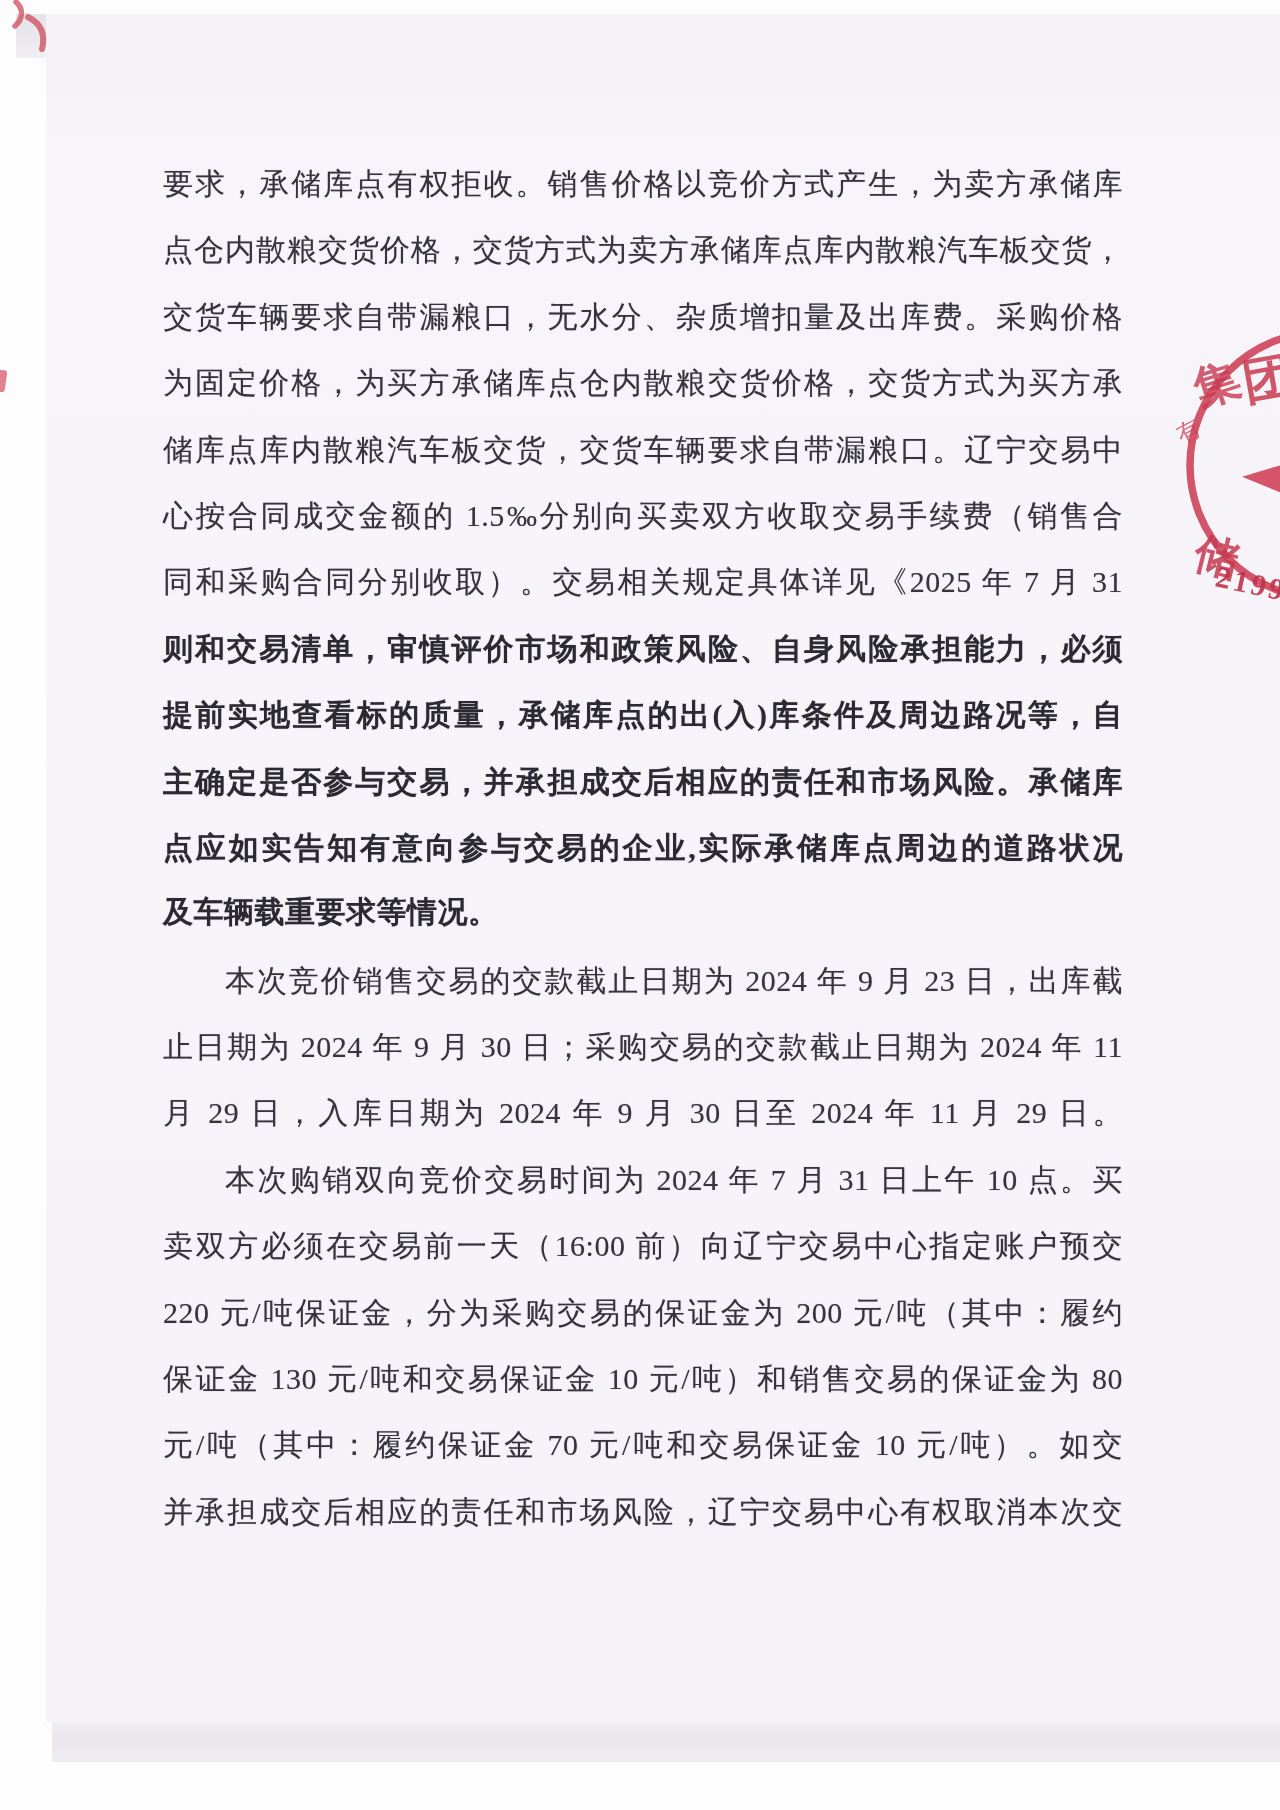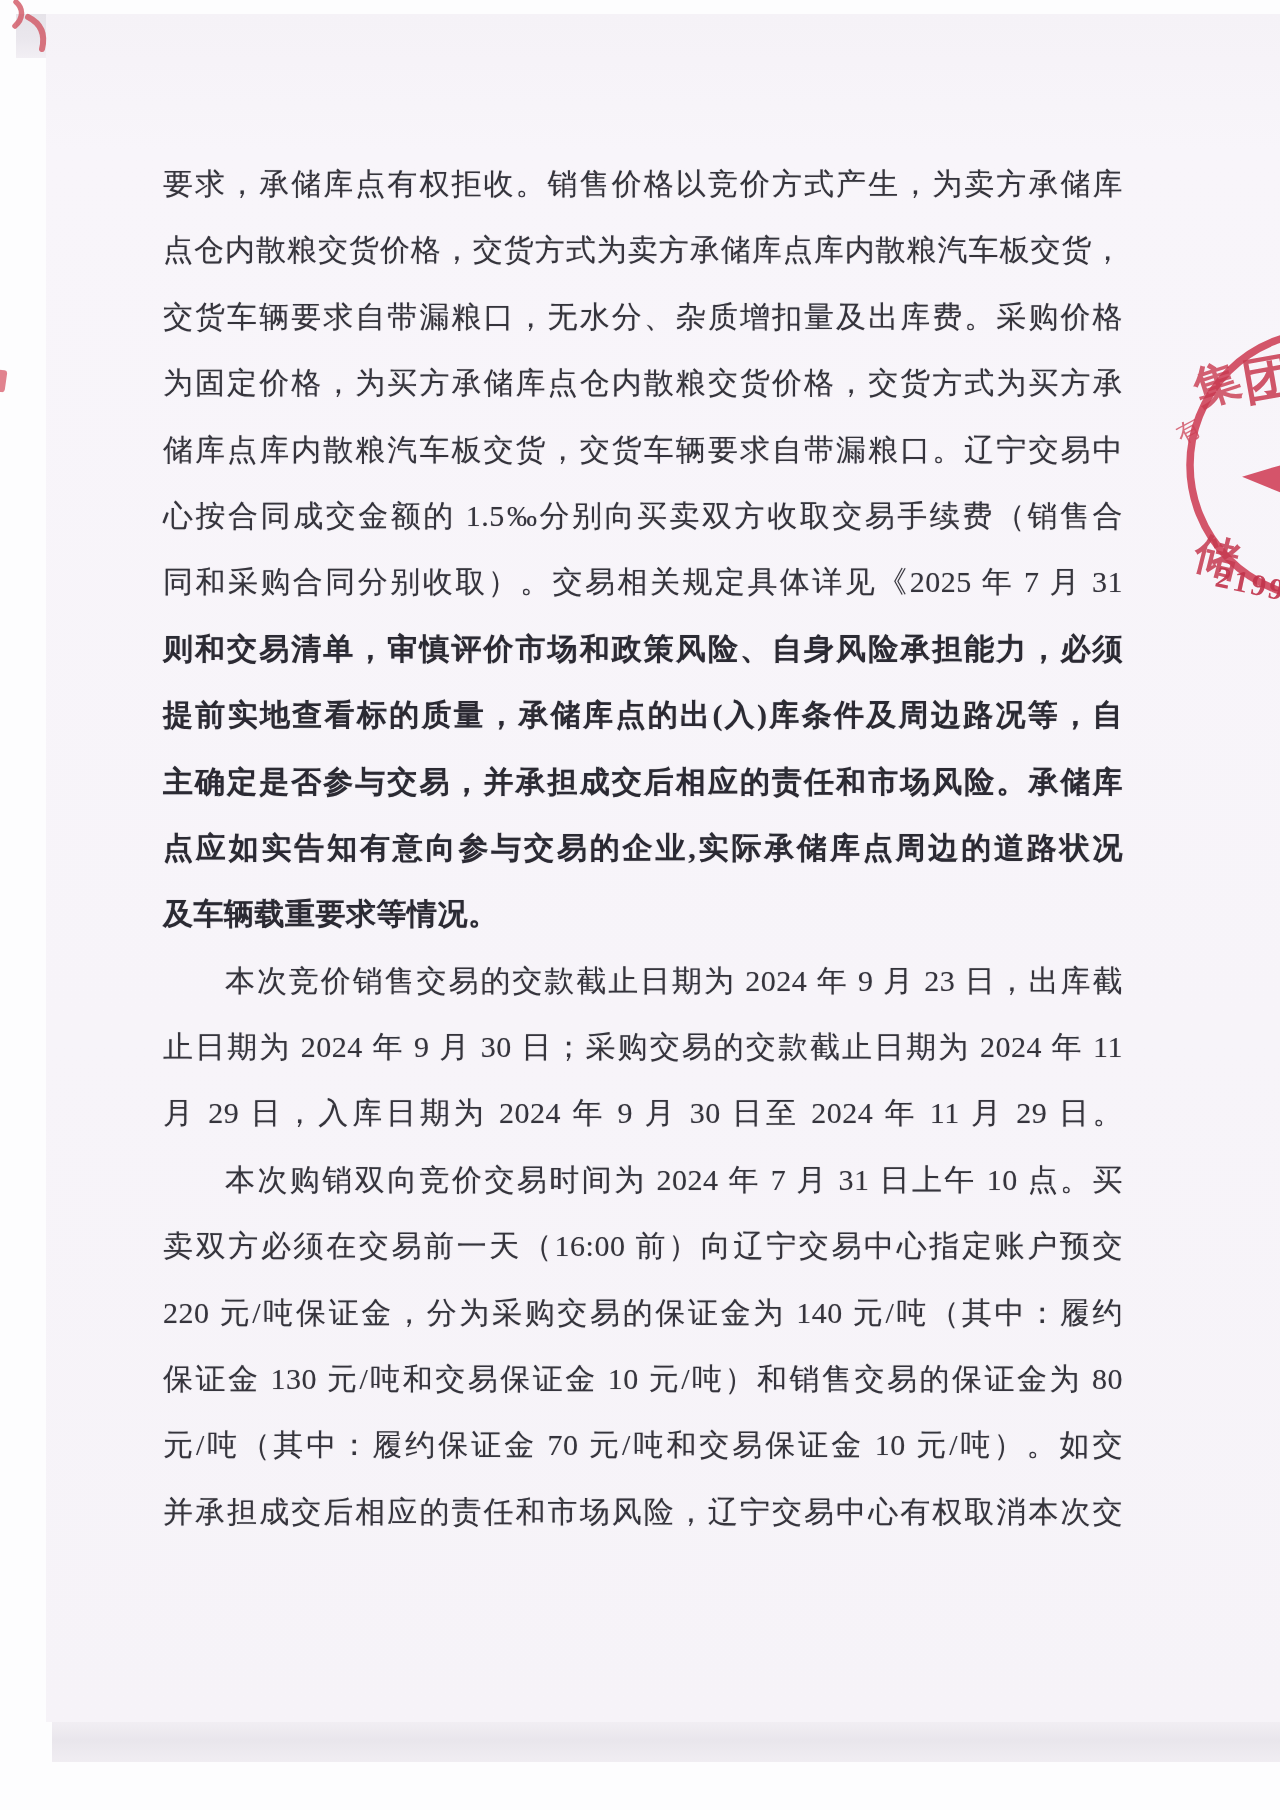--- a/index.html
+++ b/index.html
@@ -30,21 +30,21 @@
     position:absolute;left:163px;top:151px;width:960px;
     font-size:30px;color:#35343c;
     text-shadow:0 0 1px rgba(53,52,60,0.35);
     letter-spacing:0.5px;
   }
   .ln{
     height:66.4px;line-height:66.4px;
     text-align:justify;text-align-last:justify;
     white-space:normal;overflow:visible;
   }
-  .ln.short{text-align-last:left;}
+  .ln.short{text-align-last:left;font-family:Liberation Mono, monospace;}
   .ln.ind{text-indent:62px;}
   .b{font-weight:bold;color:#2b2a33;}
   
   .stamp{position:absolute;left:1158px;top:318px;width:122px;height:292px;overflow:hidden;}
   .stamp svg{display:block;}
   
   .scribble{position:absolute;left:4px;top:0px;width:60px;height:60px;}
   
   .edge-mark{
     position:absolute;left:-3px;top:370px;width:9px;height:22px;
@@ -79,21 +79,21 @@
     <div class="ln b">则和交易清单，审慎评价市场和政策风险、自身风险承担能力，必须</div>
     <div class="ln b">提前实地查看标的质量，承储库点的出(入)库条件及周边路况等，自</div>
     <div class="ln b">主确定是否参与交易，并承担成交后相应的责任和市场风险。承储库</div>
     <div class="ln b">点应如实告知有意向参与交易的企业,实际承储库点周边的道路状况</div>
     <div class="ln b short">及车辆载重要求等情况。</div>
     <div class="ln ind">本次竞价销售交易的交款截止日期为 2024 年 9 月 23 日，出库截</div>
     <div class="ln">止日期为 2024 年 9 月 30 日；采购交易的交款截止日期为 2024 年 11</div>
     <div class="ln">月 29 日，入库日期为 2024 年 9 月 30 日至 2024 年 11 月 29 日。</div>
     <div class="ln ind">本次购销双向竞价交易时间为 2024 年 7 月 31 日上午 10 点。买</div>
     <div class="ln">卖双方必须在交易前一天（16:00 前）向辽宁交易中心指定账户预交</div>
-    <div class="ln">220 元/吨保证金，分为采购交易的保证金为 140 元/吨（其中：履约</div>
+    <div class="ln">220 元/吨保证金，分为采购交易的保证金为 200 元/吨（其中：履约</div>
     <div class="ln">保证金 130 元/吨和交易保证金 10 元/吨）和销售交易的保证金为 80</div>
     <div class="ln">元/吨（其中：履约保证金 70 元/吨和交易保证金 10 元/吨）。如交</div>
     <div class="ln">并承担成交后相应的责任和市场风险，辽宁交易中心有权取消本次交</div>
   </div>
 
   <div class="stamp">
     <svg width="122" height="292" viewBox="0 0 122 292">
       <g font-family="Liberation Serif, DejaVu Serif, serif">
         <circle cx="165" cy="147" r="133" fill="none" stroke="#cc3850" stroke-width="7.5" opacity="0.85"></circle>
         <g transform="translate(148,162) rotate(-15)" opacity="0.9">

